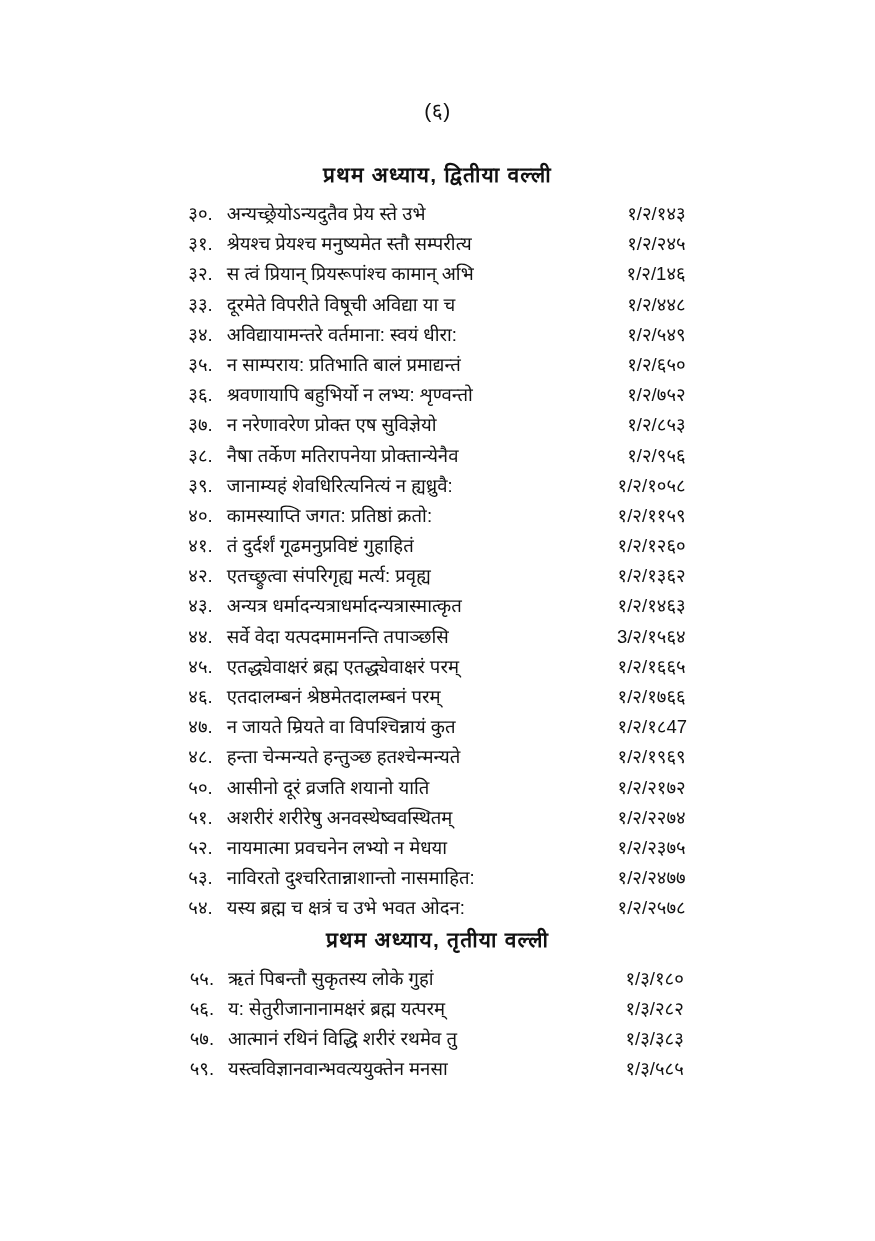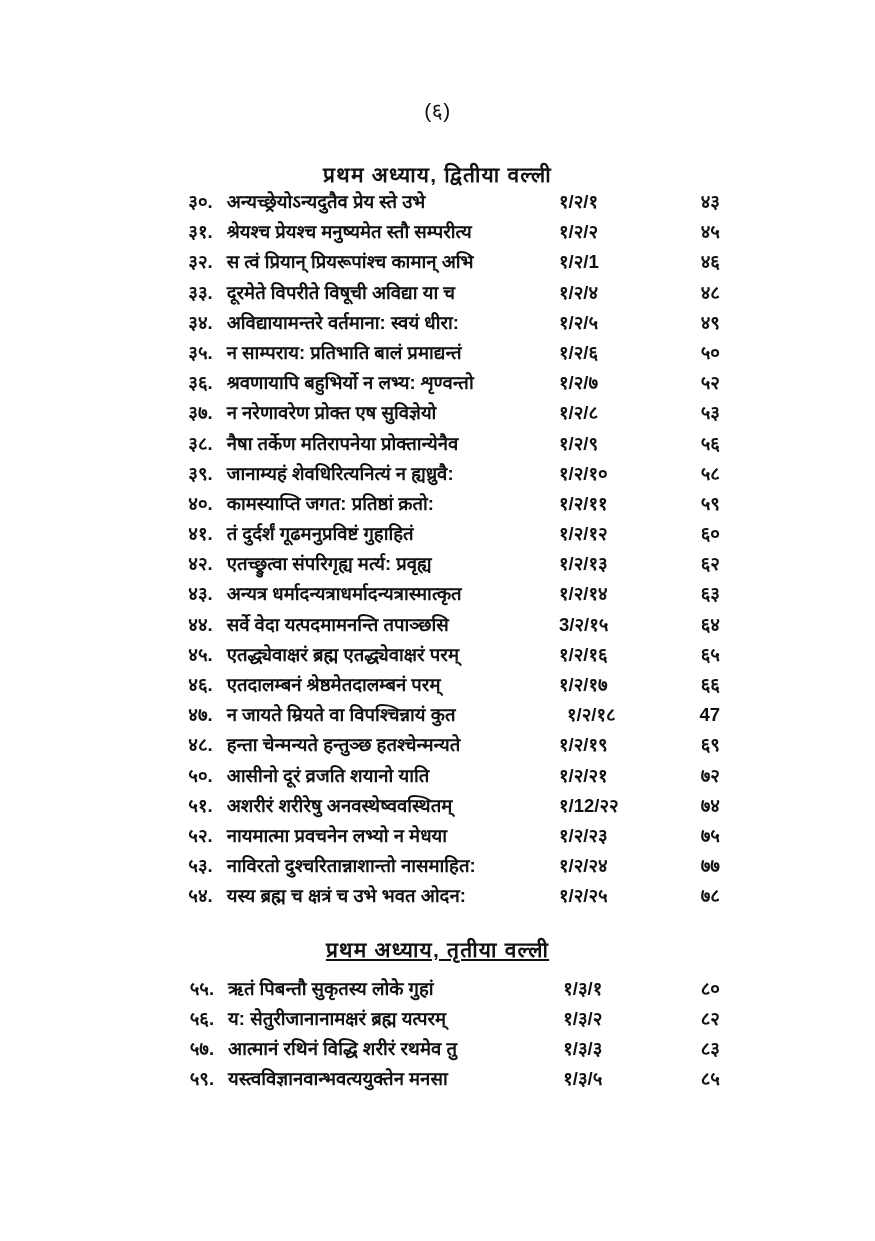--- a/index.html
+++ b/index.html
@@ -34,54 +34,53 @@
   }
 
   
   .section-heading {
     text-align: center;
     font-size: 21px;
     font-weight: bold;
     font-family: "Liberation Sans", "DejaVu Sans", sans-serif;
     letter-spacing: 1.2px;
   }
-  .section-heading.first { margin-top: 36px; }
-  .section-heading.second { margin-top: 22px; margin-bottom: 12px; text-decoration: underline; }
+  .section-heading.first { margin-top: 36px; margin-bottom: 12px; }
+  .section-heading.second { margin-bottom: 12px; }
 
   
   .entries {
     width: 556px;
     margin: 0 auto 0 164px;
     border-collapse: collapse;
     font-family: "Liberation Sans", "DejaVu Sans", sans-serif;
   }
-  .entries tr { height: 30.2px; font-weight: bold; }
+  .entries tr { height: 30.2px; }
   .entries td {
     padding: 0;
     font-size: 18.5px;
     vertical-align: baseline;
     white-space: nowrap;
   }
   td.col-num {
     width: 52px;
     text-align: right;
     padding-right: 14px;
   }
   td.col-text {
     width: 330px;
     text-align: left;
   }
   td.col-ref {
     width: 106px;
-    text-align: left;
+    text-align: right;
     padding-left: 12px;
   }
   td.col-page {
     width: 58px;
-    text-align: right;
   }
   tr.indented td.col-ref { padding-left: 20px; }
 </style>
 </head>
 <body>
 
 <div class="page">
 
   <div class="page-header">(६)</div>
 
@@ -205,21 +204,21 @@
         </tr>
         <tr>
           <td class="col-num">५०.</td>
           <td class="col-text">आसीनो दूरं व्रजति शयानो याति</td>
           <td class="col-ref">१/२/२१</td>
           <td class="col-page">७२</td>
         </tr>
         <tr>
           <td class="col-num">५१.</td>
           <td class="col-text">अशरीरं शरीरेषु अनवस्थेष्ववस्थितम्</td>
-          <td class="col-ref">१/12/२२</td>
+          <td class="col-ref">१/२/२२</td>
           <td class="col-page">७४</td>
         </tr>
         <tr>
           <td class="col-num">५२.</td>
           <td class="col-text">नायमात्मा प्रवचनेन लभ्यो न मेधया</td>
           <td class="col-ref">१/२/२३</td>
           <td class="col-page">७५</td>
         </tr>
         <tr>
           <td class="col-num">५३.</td>

